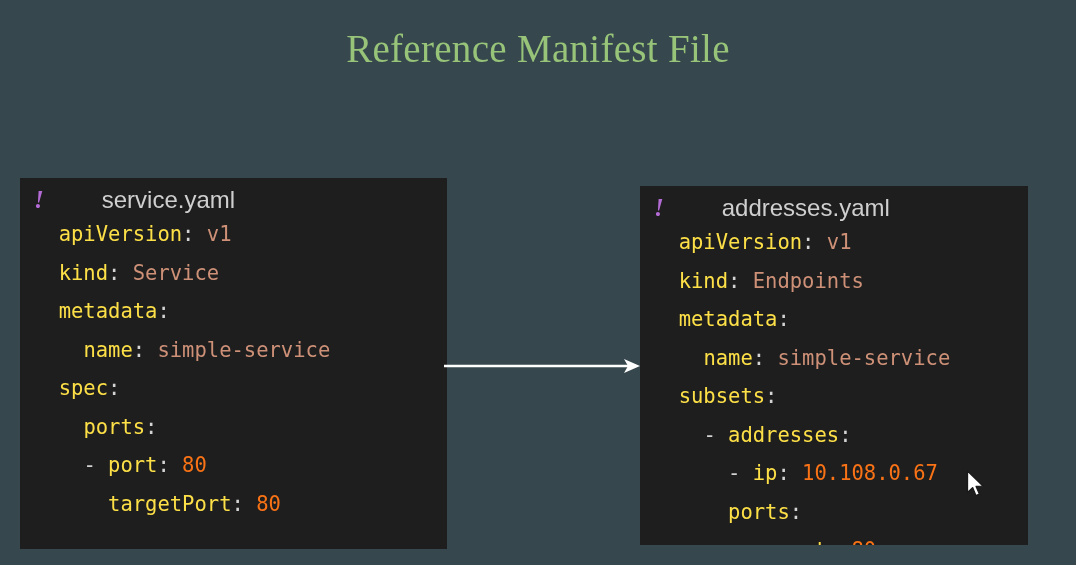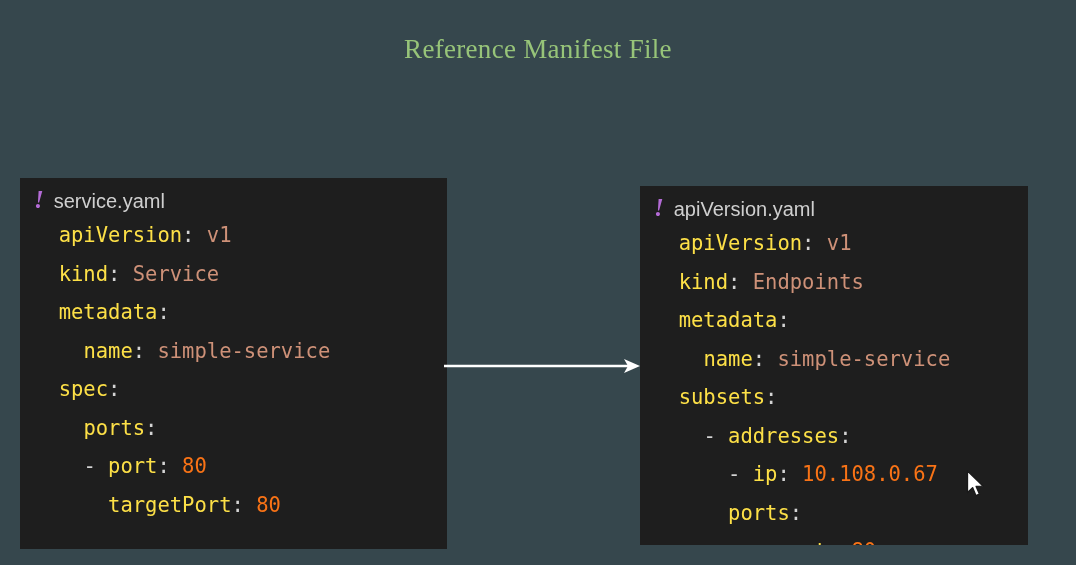--- a/index.html
+++ b/index.html
@@ -18,21 +18,21 @@
   }
 
   
   .slide-title {
     position: absolute;
     top: 22px;
     left: 0;
     width: 1076px;
     text-align: center;
     font-family: "Liberation Serif", "DejaVu Serif", serif;
-    font-size: 27px;
+    font-size: 39px;
     line-height: 54px;
     letter-spacing: 0.3px;
     color: #97c479;
     white-space: nowrap;
   }
 
   
   .code-panel {
     position: absolute;
     background: #1e1e1e;
@@ -65,24 +65,25 @@
     font-family: "Liberation Serif", serif;
     font-style: italic;
     font-weight: bold;
     font-size: 25px;
     line-height: 26px;
     color: #b46bd6;
     flex: 0 0 auto;
   }
   .file-name {
     font-family: "Liberation Sans", sans-serif;
-    font-size: 20px;
+    font-size: 24px;
     line-height: 26px;
     color: #cfcfcf;
     white-space: nowrap;
+    margin-left: 48px;
   }
 
   .code-body {
     font-family: "DejaVu Sans Mono", "Liberation Mono", monospace;
     font-size: 20.5px;
     line-height: 38.5px;
     white-space: pre;
     padding-left: 4px;
   }
   .code-line { white-space: pre; }
@@ -126,21 +127,21 @@
     <div class="file-header">
       <span class="warn-icon">!</span>
       <span class="file-name">service.yaml</span>
     </div>
     <div class="code-body"><div class="code-line"><span class="t-plain">  </span><span class="t-key">apiVersion</span><span class="t-punc">:</span><span class="t-str"> v1</span></div><div class="code-line"><span class="t-plain">  </span><span class="t-key">kind</span><span class="t-punc">:</span><span class="t-str"> Service</span></div><div class="code-line"><span class="t-plain">  </span><span class="t-key">metadata</span><span class="t-punc">:</span></div><div class="code-line"><span class="t-plain">    </span><span class="t-key">name</span><span class="t-punc">:</span><span class="t-str"> simple-service</span></div><div class="code-line"><span class="t-plain">  </span><span class="t-key">spec</span><span class="t-punc">:</span></div><div class="code-line"><span class="t-plain">    </span><span class="t-key">ports</span><span class="t-punc">:</span></div><div class="code-line"><span class="t-plain">    </span><span class="t-dash">- </span><span class="t-key">port</span><span class="t-punc">:</span><span class="t-num"> 80</span></div><div class="code-line"><span class="t-plain">      </span><span class="t-key">targetPort</span><span class="t-punc">:</span><span class="t-num"> 80</span></div></div>
   </div>
 
   <div class="code-panel right">
     <div class="file-header">
       <span class="warn-icon">!</span>
-      <span class="file-name">apiVersion.yaml</span>
+      <span class="file-name">addresses.yaml</span>
     </div>
     <div class="code-body"><div class="code-line"><span class="t-plain">  </span><span class="t-key">apiVersion</span><span class="t-punc">:</span><span class="t-str"> v1</span></div><div class="code-line"><span class="t-plain">  </span><span class="t-key">kind</span><span class="t-punc">:</span><span class="t-str"> Endpoints</span></div><div class="code-line"><span class="t-plain">  </span><span class="t-key">metadata</span><span class="t-punc">:</span></div><div class="code-line"><span class="t-plain">    </span><span class="t-key">name</span><span class="t-punc">:</span><span class="t-str"> simple-service</span></div><div class="code-line"><span class="t-plain">  </span><span class="t-key">subsets</span><span class="t-punc">:</span></div><div class="code-line"><span class="t-plain">    </span><span class="t-dash">- </span><span class="t-key">addresses</span><span class="t-punc">:</span></div><div class="code-line"><span class="t-plain">      </span><span class="t-dash">- </span><span class="t-key">ip</span><span class="t-punc">:</span><span class="t-num"> 10.108.0.67</span></div><div class="code-line"><span class="t-plain">      </span><span class="t-key">ports</span><span class="t-punc">:</span></div><div class="code-line"><span class="t-plain">        </span><span class="t-dash">- </span><span class="t-key">port</span><span class="t-punc">:</span><span class="t-num"> 80</span></div></div>
   </div>
 
   <div class="connector">
     <svg width="200" height="32" viewBox="0 0 200 32">
       <line x1="0" y1="16" x2="188" y2="16" stroke="#ffffff" stroke-width="2.4"></line>
       <polygon points="196,16 180,9 184,16 180,23" fill="#ffffff"></polygon>
     </svg>
   </div>

